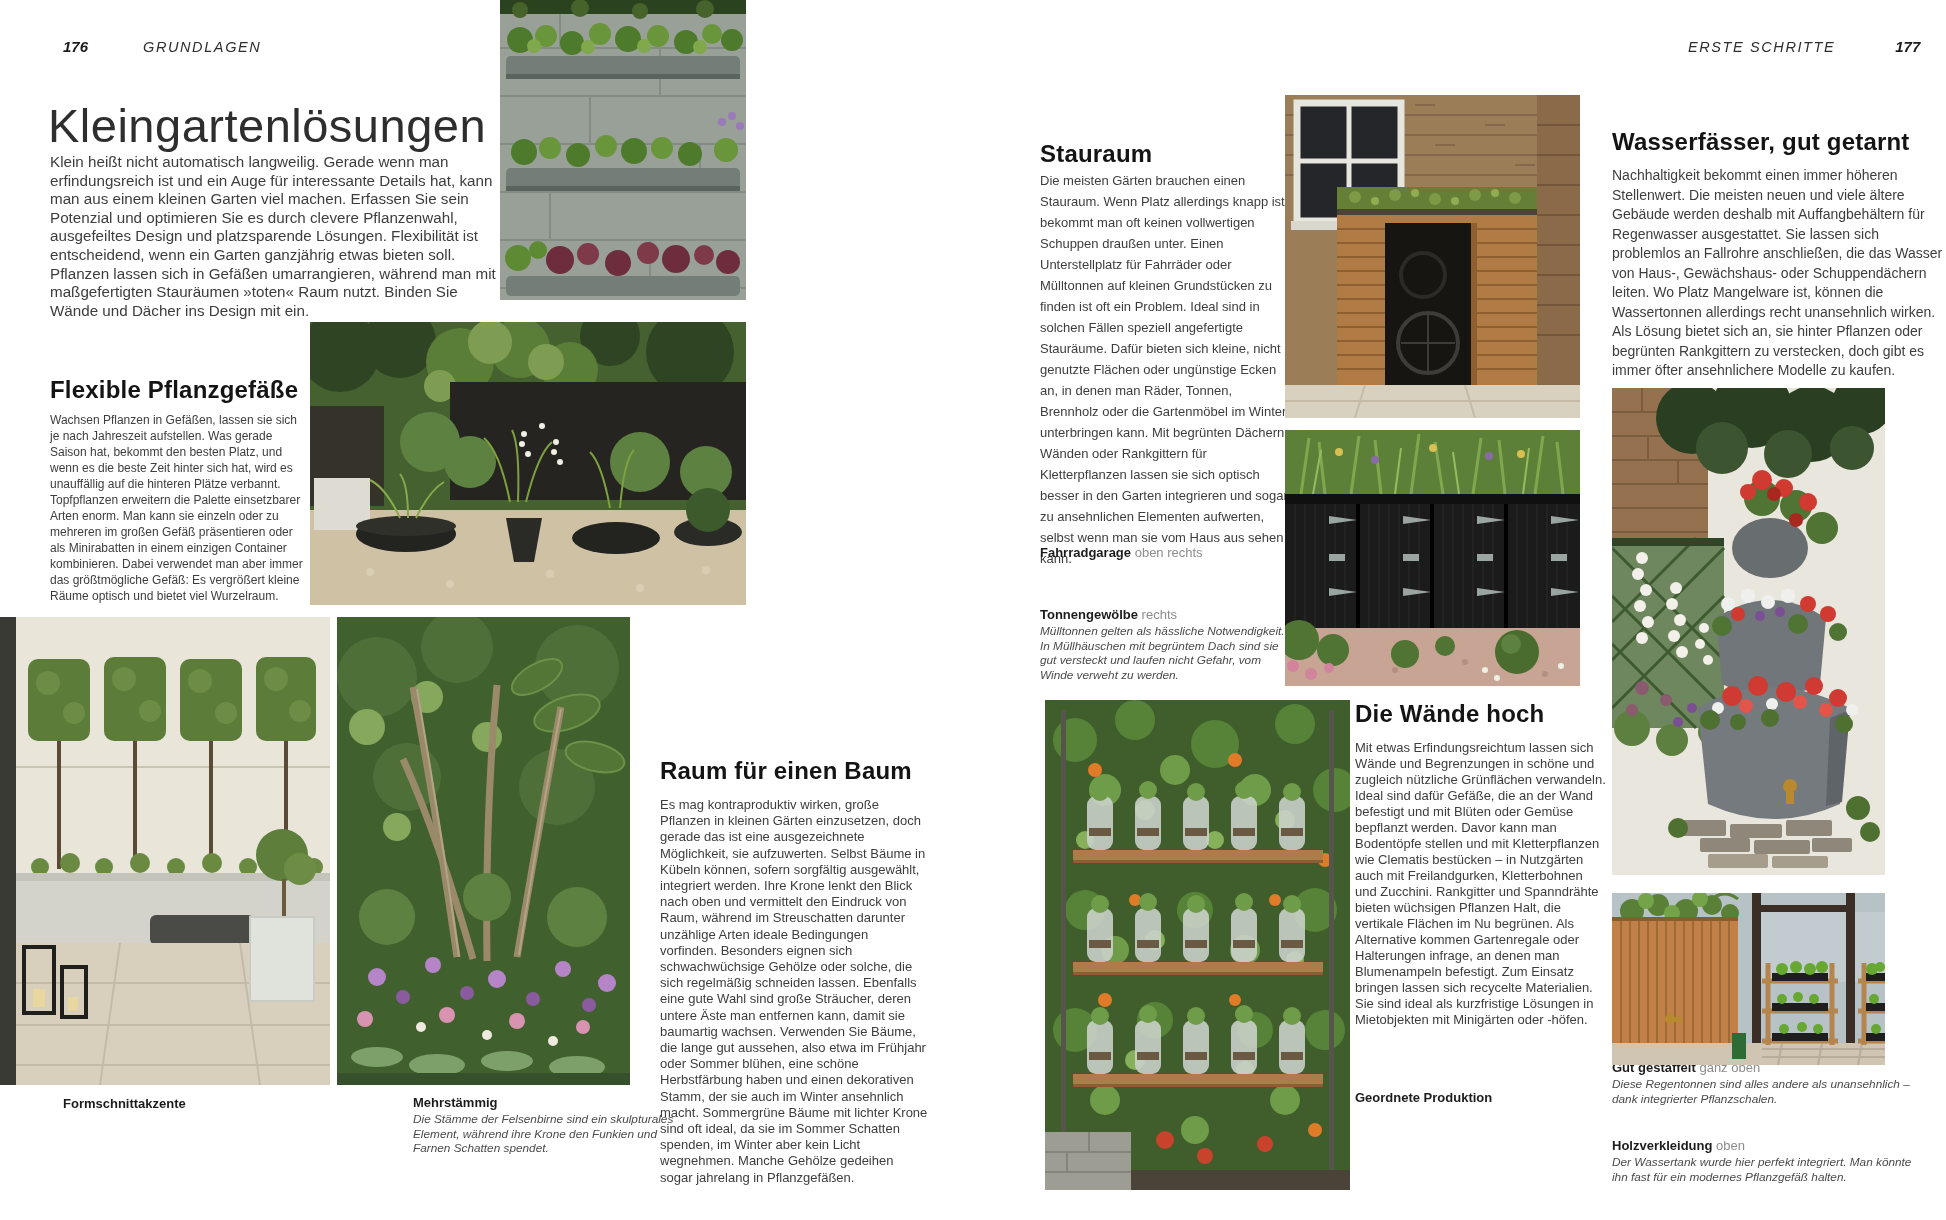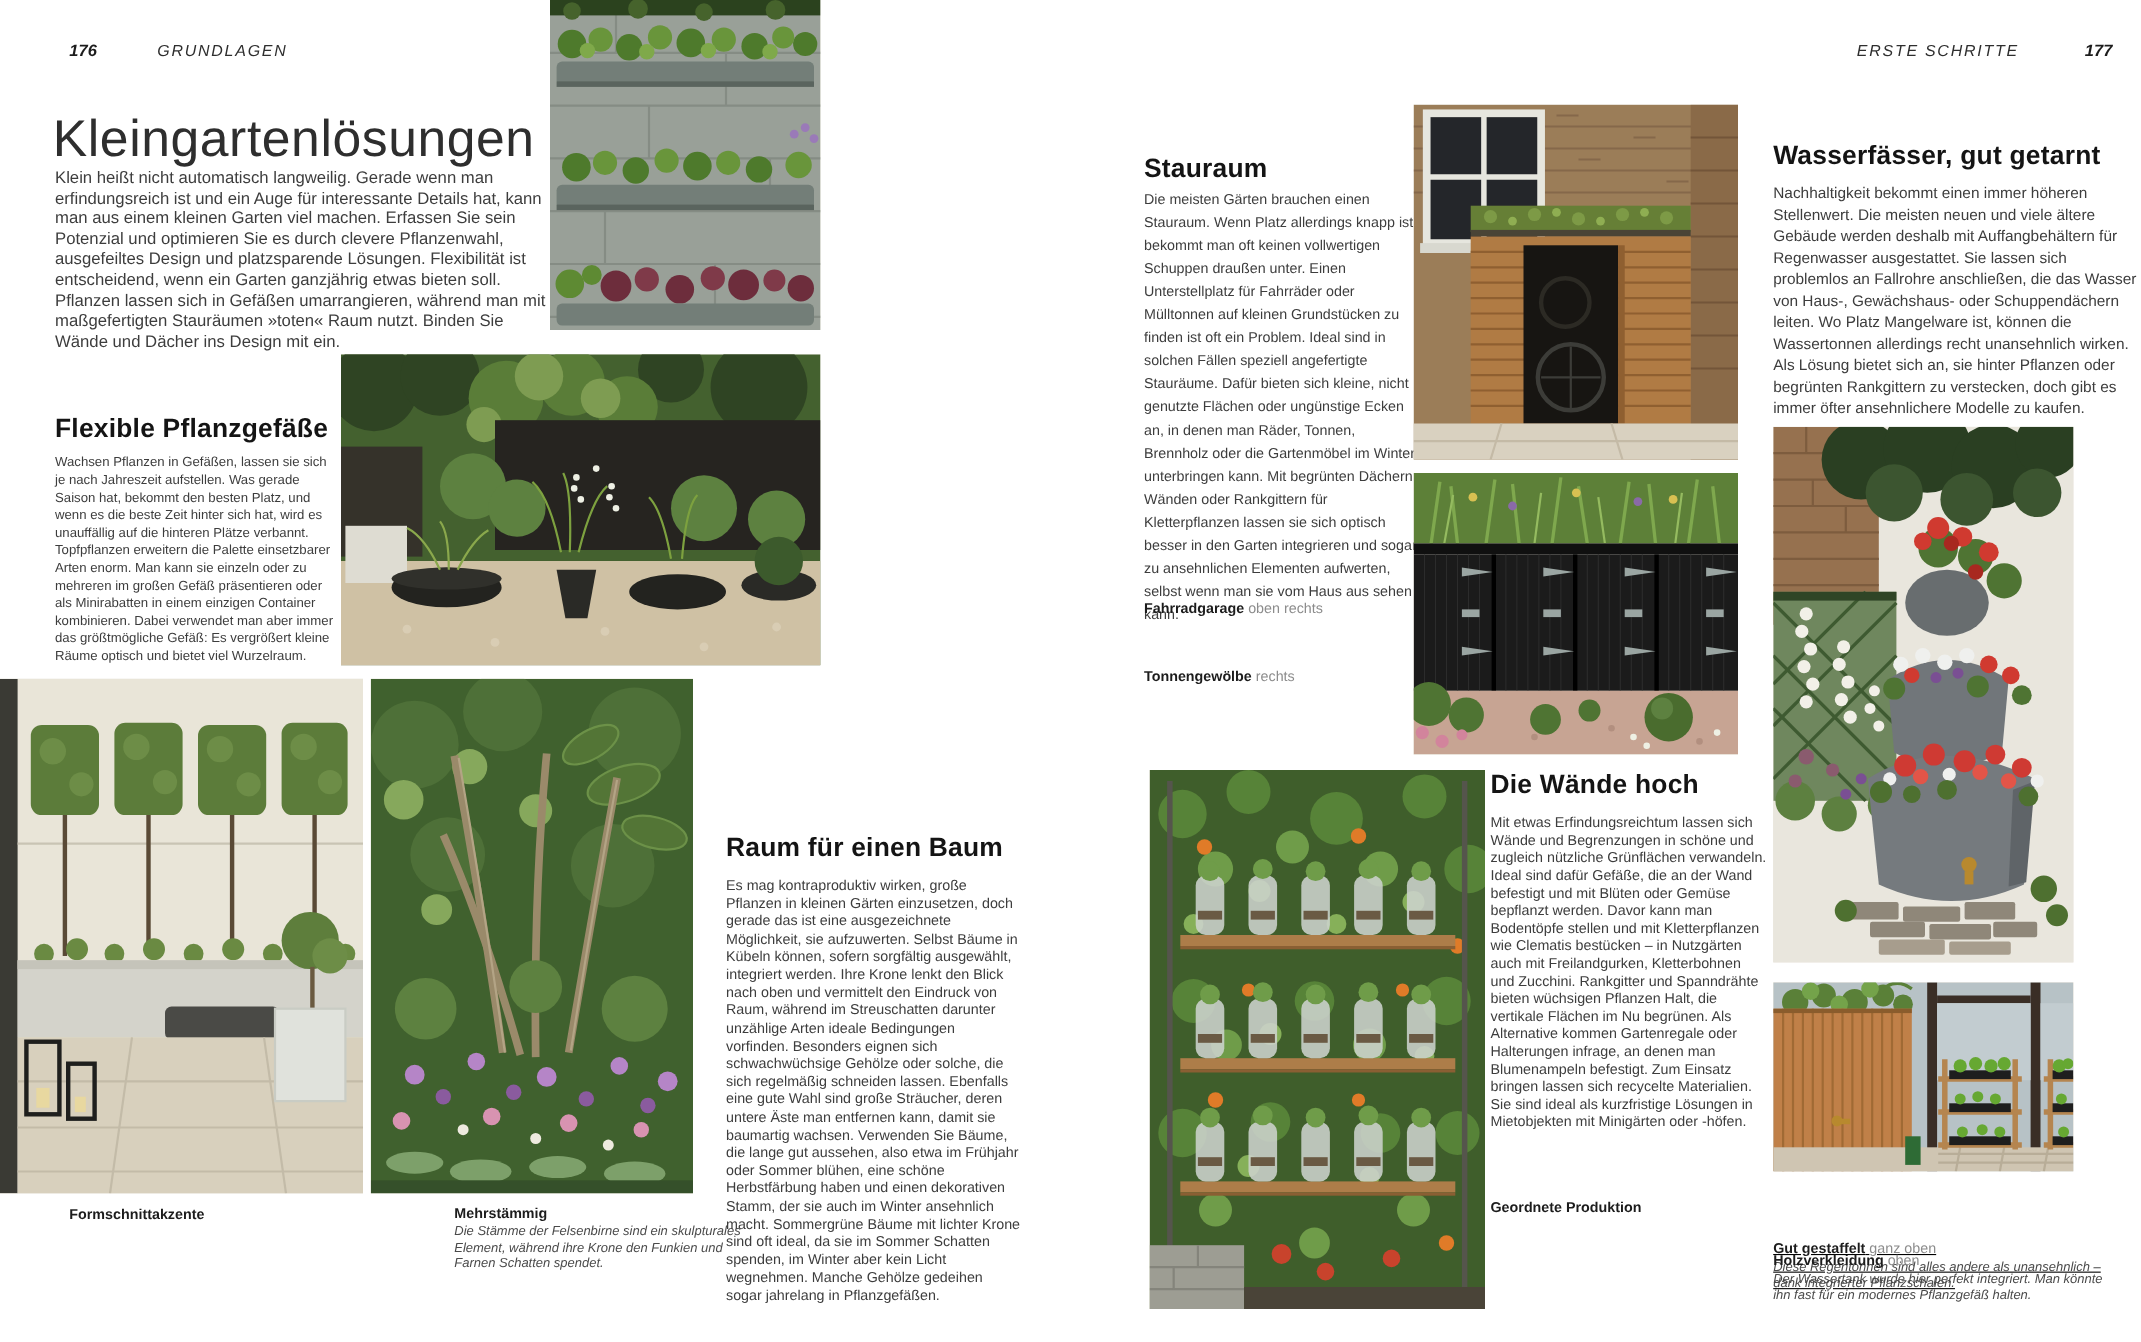--- a/index.html
+++ b/index.html
@@ -349,33 +349,34 @@
 
 <div class="abs h2" style="left:1040px;top:140px;">Stauraum</div>
 <div class="abs body-txt" style="left:1040px;top:170px;width:250px;font-size:13px;line-height:21px;">Die meisten Gärten brauchen einen Stauraum. Wenn Platz allerdings knapp ist, bekommt man oft keinen vollwertigen Schuppen draußen unter. Einen Unterstellplatz für Fahrräder oder Mülltonnen auf kleinen Grundstücken zu finden ist oft ein Problem. Ideal sind in solchen Fällen speziell angefertigte Stauräume. Dafür bieten sich kleine, nicht genutzte Flächen oder ungünstige Ecken an, in denen man Räder, Tonnen, Brennholz oder die Gartenmöbel im Winter unterbringen kann. Mit begrünten Dächern, Wänden oder Rankgittern für Kletterpflanzen lassen sie sich optisch besser in den Garten integrieren und sogar zu ansehnlichen Elementen aufwerten, selbst wenn man sie vom Haus aus sehen kann.</div>
 
 <div class="abs cap" style="left:1040px;top:545px;width:250px;">
   <div class="cap-head"><span class="cap-title">Fahrradgarage</span> <span class="cap-loc">oben rechts</span></div>
 </div>
 
 <div class="abs cap" style="left:1040px;top:607px;width:250px;">
   <div class="cap-head"><span class="cap-title">Tonnengewölbe</span> <span class="cap-loc">rechts</span></div>
+  <div class="cap-text">Mülltonnen gelten als hässliche Notwendigkeit. In Müllhäuschen mit begrüntem Dach sind sie gut versteckt und laufen nicht Gefahr, vom Winde verweht zu werden.</div>
 </div>
 
 <div class="abs h2" style="left:1355px;top:700px;">Die Wände hoch</div>
 <div class="abs body-txt" style="left:1355px;top:740px;width:252px;font-size:13px;line-height:16px;">Mit etwas Erfindungsreichtum lassen sich Wände und Begrenzungen in schöne und zugleich nützliche Grünflächen verwandeln. Ideal sind dafür Gefäße, die an der Wand befestigt und mit Blüten oder Gemüse bepflanzt werden. Davor kann man Bodentöpfe stellen und mit Kletterpflanzen wie Clematis bestücken – in Nutzgärten auch mit Freilandgurken, Kletterbohnen und Zucchini. Rankgitter und Spanndrähte bieten wüchsigen Pflanzen Halt, die vertikale Flächen im Nu begrünen. Als Alternative kommen Gartenregale oder Halterungen infrage, an denen man Blumenampeln befestigt. Zum Einsatz bringen lassen sich recycelte Materialien. Sie sind ideal als kurzfristige Lösungen in Mietobjekten mit Minigärten oder -höfen.</div>
 
 <div class="abs cap" style="left:1355px;top:1090px;width:250px;">
   <div class="cap-head"><span class="cap-title">Geordnete Produktion</span> <span class="cap-loc"></span></div>
 </div>
 
 <div class="abs h2" style="left:1612px;top:128px;">Wasserfässer, gut getarnt</div>
 <div class="abs body-txt" style="left:1612px;top:166px;width:334px;font-size:14px;line-height:19.5px;">Nachhaltigkeit bekommt einen immer höheren Stellenwert. Die meisten neuen und viele ältere Gebäude werden deshalb mit Auffangbehältern für Regenwasser ausgestattet. Sie lassen sich problemlos an Fallrohre anschließen, die das Wasser von Haus-, Gewächshaus- oder Schuppendächern leiten. Wo Platz Mangelware ist, können die Wassertonnen allerdings recht unansehnlich wirken. Als Lösung bietet sich an, sie hinter Pflanzen oder begrünten Rankgittern zu verstecken, doch gibt es immer öfter ansehnlichere Modelle zu kaufen.</div>
 
-<div class="abs cap" style="left:1612px;top:1127px;width:315px;text-decoration:underline;">
+<div class="abs cap" style="left:1612px;top:1060px;width:315px;">
   <div class="cap-head"><span class="cap-title">Gut gestaffelt</span> <span class="cap-loc">ganz oben</span></div>
   <div class="cap-text">Diese Regentonnen sind alles andere als unansehnlich – dank integrierter Pflanzschalen.</div>
 </div>
 
 <div class="abs cap" style="left:1612px;top:1138px;width:315px;">
   <div class="cap-head"><span class="cap-title">Holzverkleidung</span> <span class="cap-loc">oben</span></div>
   <div class="cap-text">Der Wassertank wurde hier perfekt integriert. Man könnte ihn fast für ein modernes Pflanzgefäß halten.</div>
 </div>
 
 <div class="ph" style="left:1285px;top:95px;width:295px;height:323px;">

